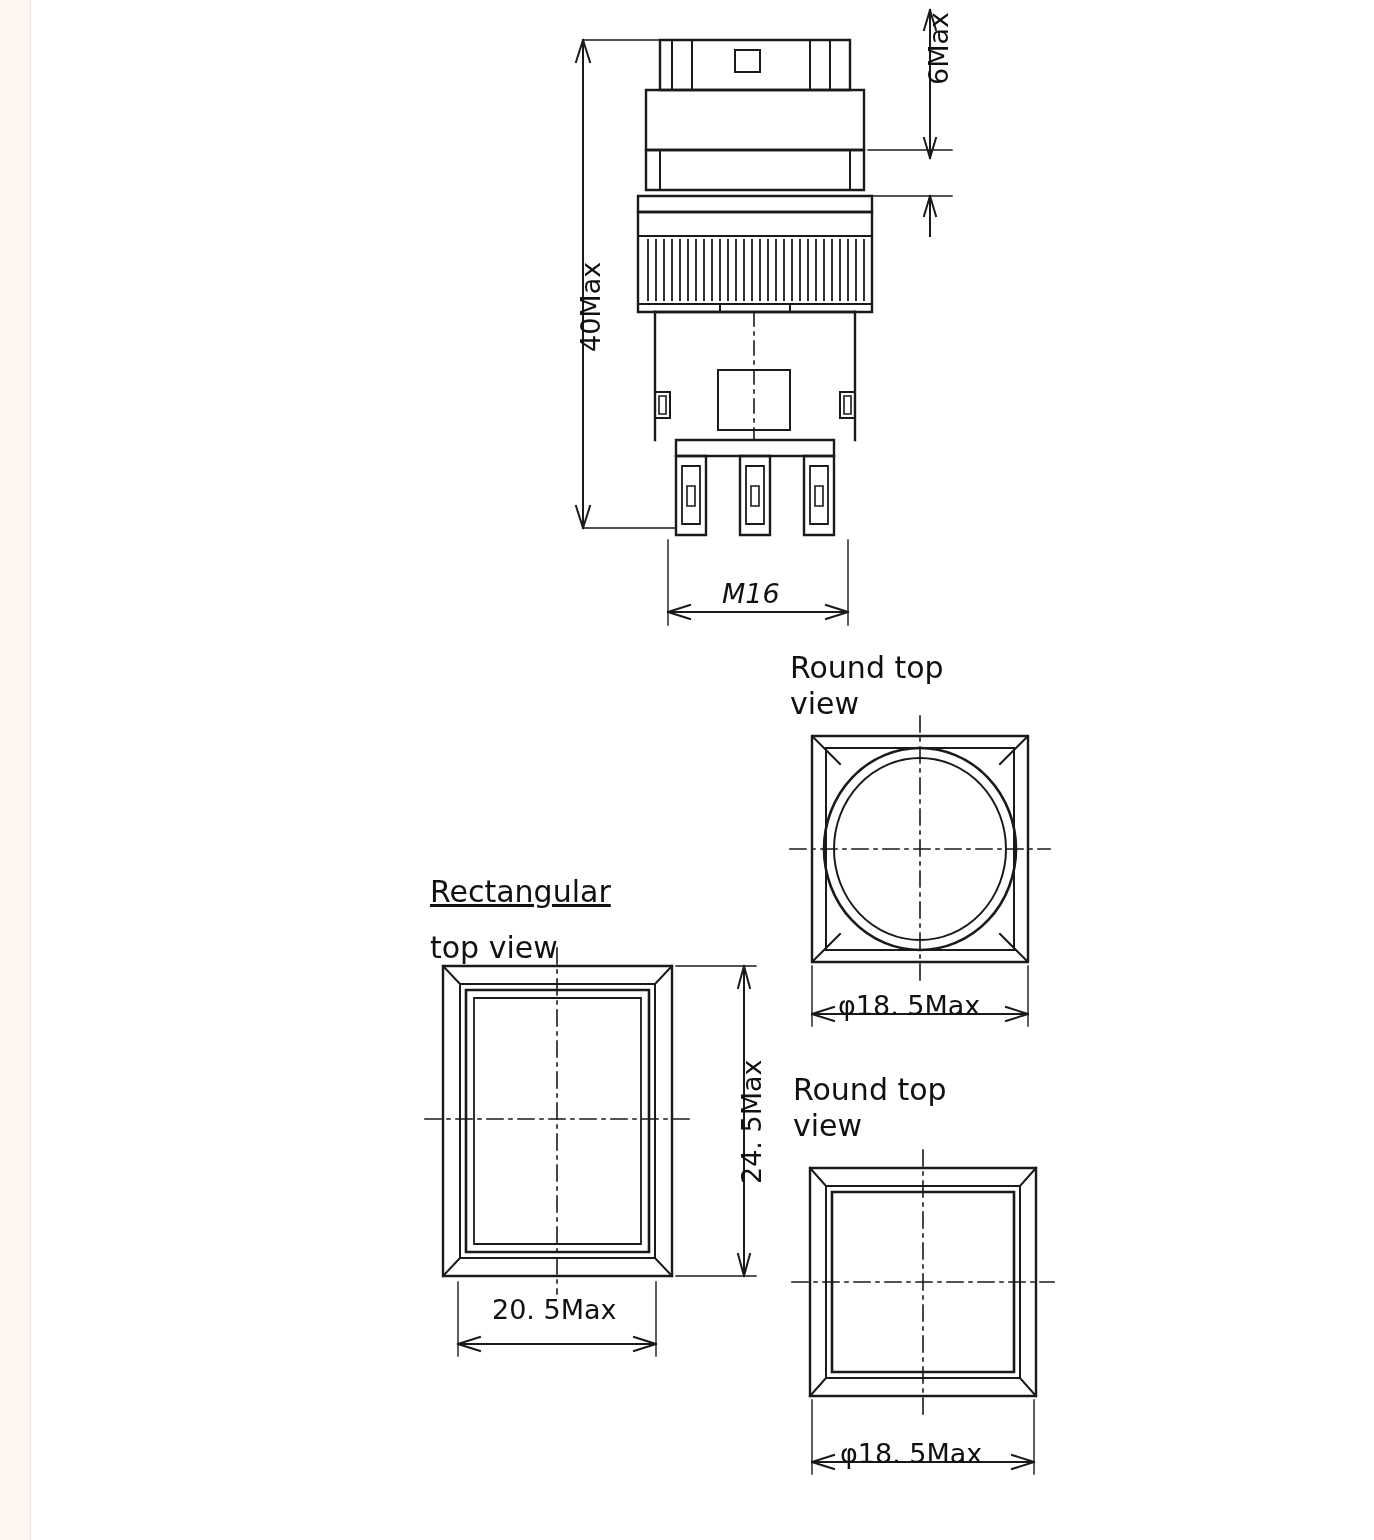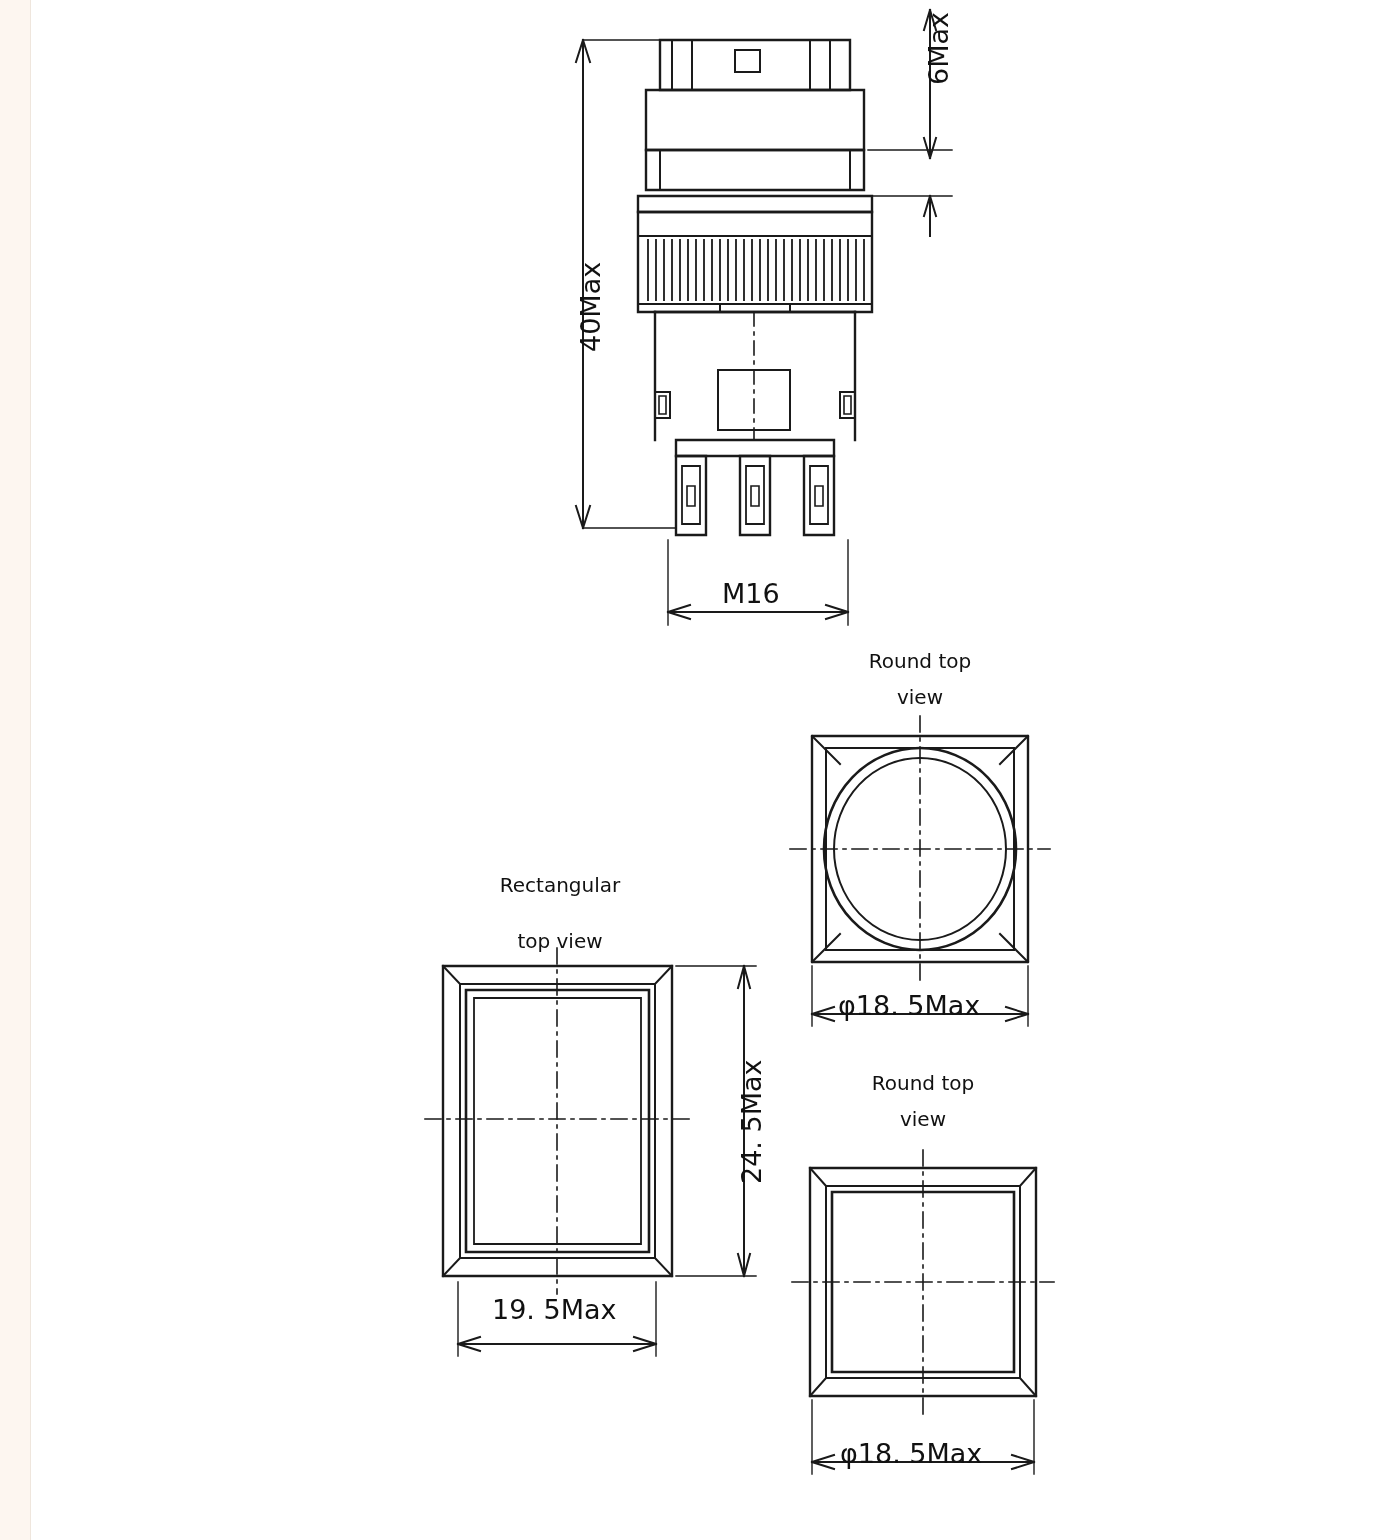--- a/index.html
+++ b/index.html
@@ -29,22 +29,21 @@
     border-right: 1px solid #efe6dd;
   }
   .lbl {
     position: absolute;
     font-family: "DejaVu Sans", sans-serif;
     color: #111111;
     white-space: pre;
     line-height: 1.18;
   }
   .lbl-title {
-    font-size: 20px;
-    text-align: center;
+    font-size: 30px;
   }
   .lbl-dim {
     font-size: 27px;
   }
   .rot90 {
     transform-origin: 0 0;
     transform: rotate(-90deg);
   }
 </style>
 </head>
@@ -189,30 +188,30 @@
         <path d="M1034,1400 L1034,1474" stroke-width="1.4"></path>
       </g>
     </g>
   </g>
 </svg>
 
 <div class="lbl lbl-dim rot90" style="left:575px; top:352px;">40Max</div>
 
 <div class="lbl lbl-dim rot90" style="left:923px; top:85px;">6Max</div>
 
-<div class="lbl lbl-dim" style="left:722px; top:578px;">M16</div>
+<div class="lbl lbl-dim" style="left:722px; top:578px;font-style:italic;">M16</div>
 
 <div class="lbl lbl-title" style="left:790px; top:650px; width:260px;">Round top</div>
 <div class="lbl lbl-title" style="left:790px; top:686px; width:260px;">view</div>
 
 <div class="lbl lbl-dim" style="left:838px; top:990px;">φ18. 5Max</div>
 
-<div class="lbl lbl-title" style="left:430px; top:874px; width:260px;">Rectangular</div>
+<div class="lbl lbl-title" style="left:430px; top:874px; width:260px;text-decoration:underline;">Rectangular</div>
 <div class="lbl lbl-title" style="left:430px; top:930px; width:260px;">top view</div>
 
 <div class="lbl lbl-dim rot90" style="left:736px; top:1184px;">24. 5Max</div>
 
-<div class="lbl lbl-dim" style="left:492px; top:1294px;">19. 5Max</div>
+<div class="lbl lbl-dim" style="left:492px; top:1294px;">20. 5Max</div>
 
 <div class="lbl lbl-title" style="left:793px; top:1072px; width:260px;">Round top</div>
 <div class="lbl lbl-title" style="left:793px; top:1108px; width:260px;">view</div>
 
 <div class="lbl lbl-dim" style="left:840px; top:1438px;">φ18. 5Max</div>
 
 </body></html>

